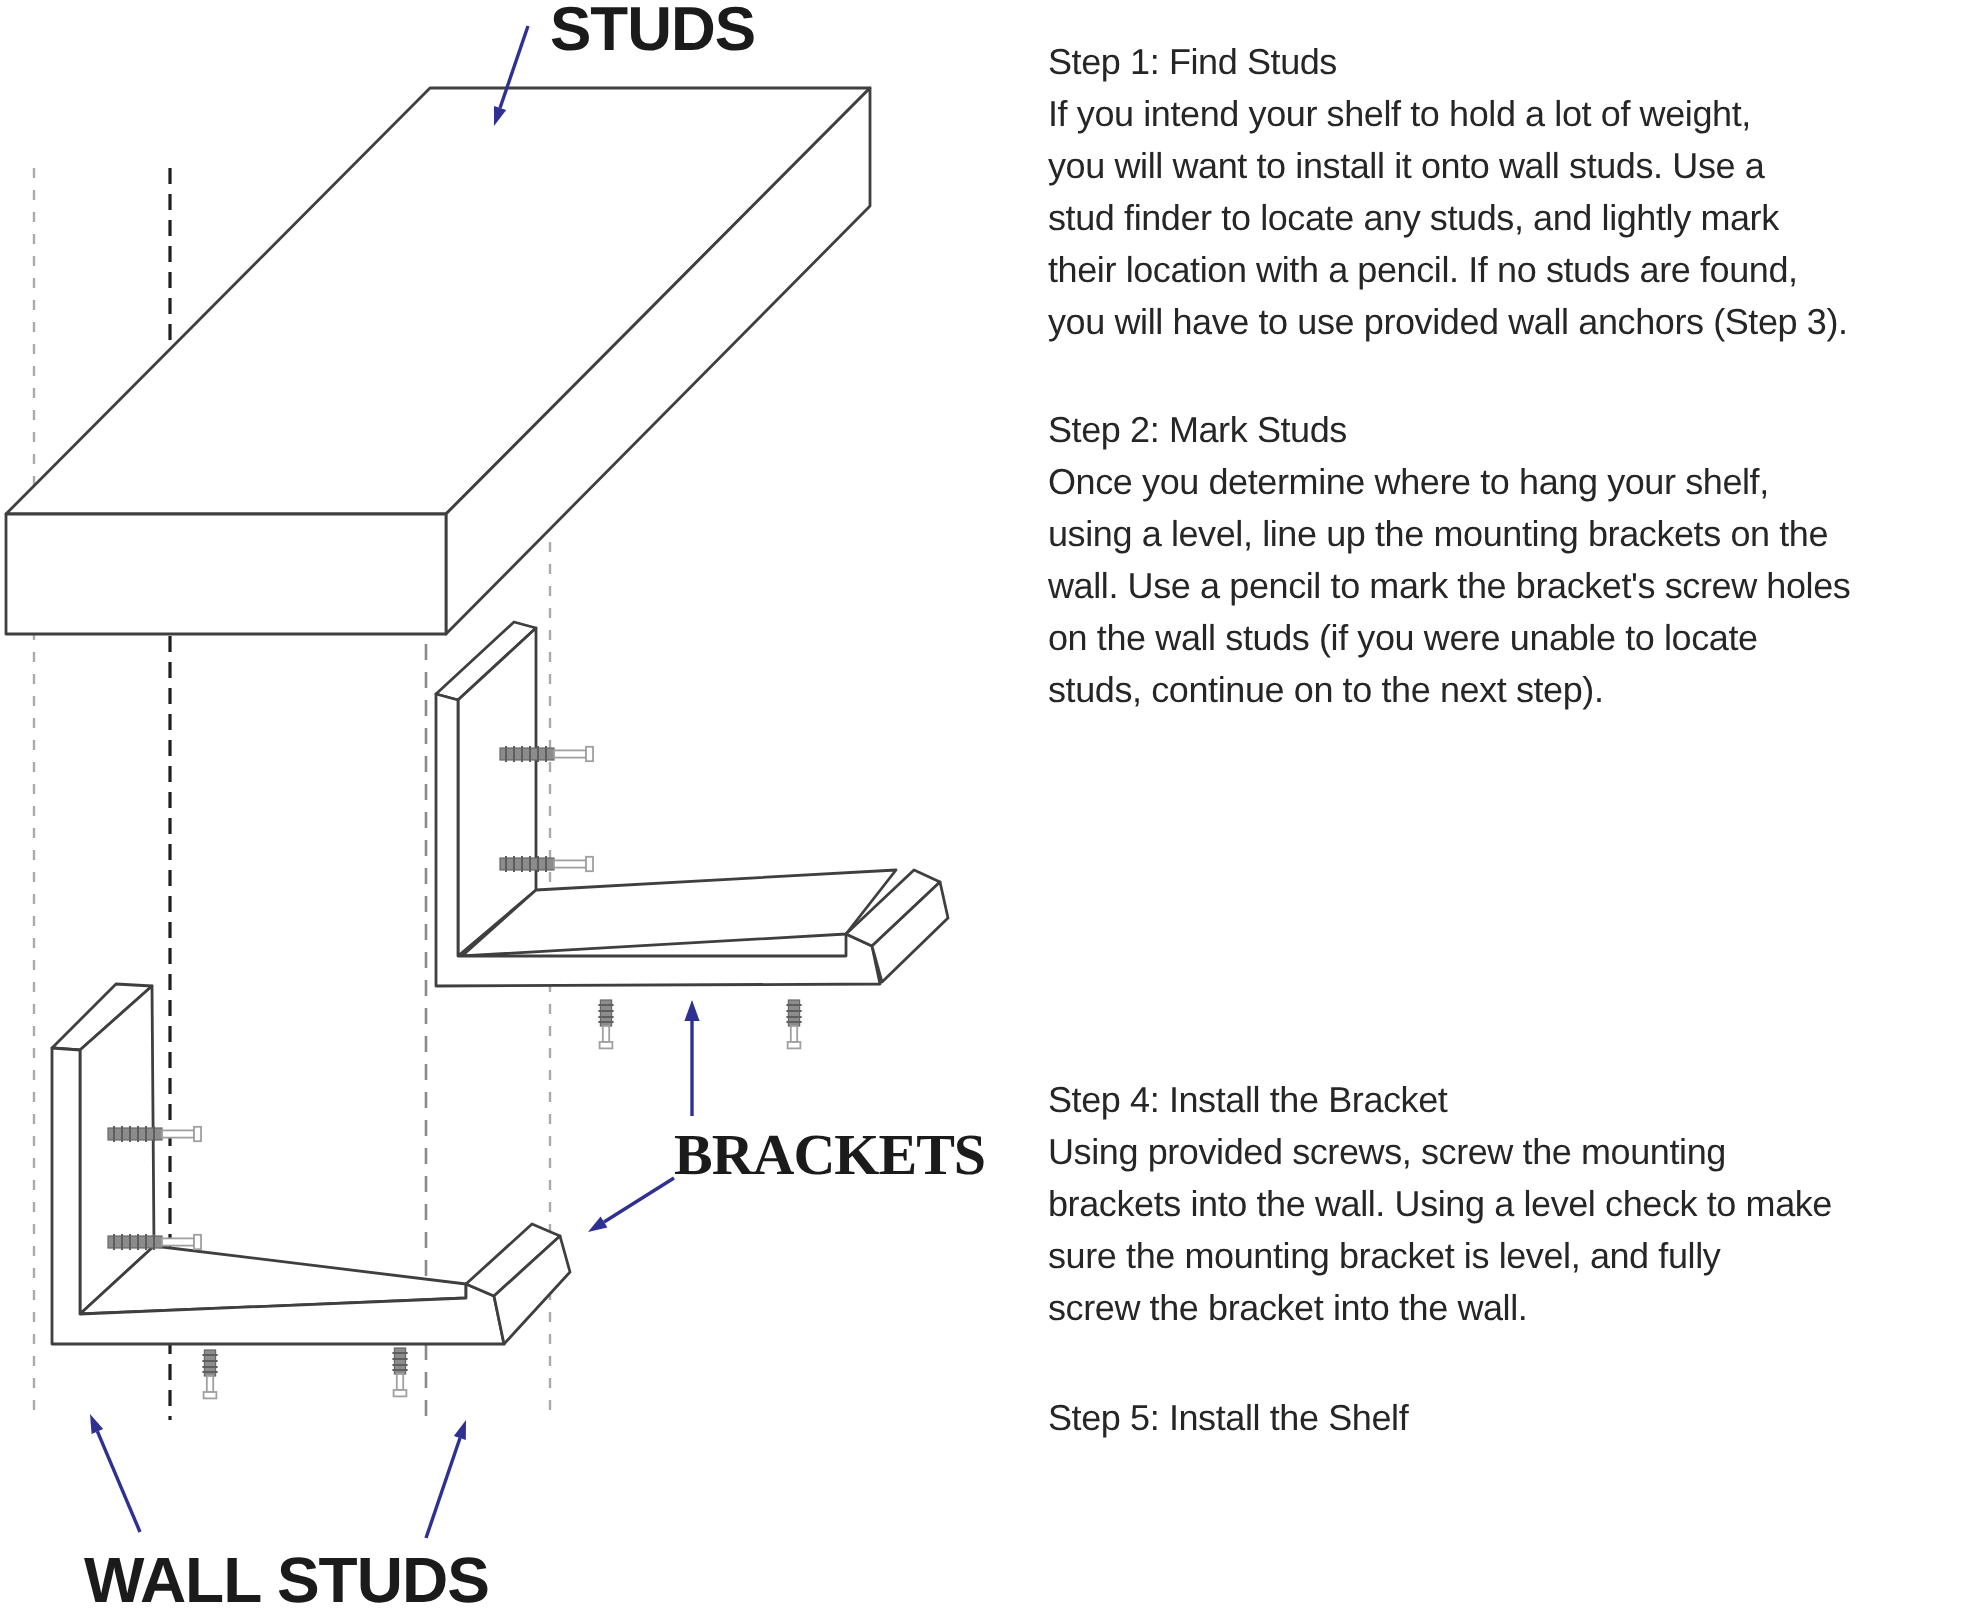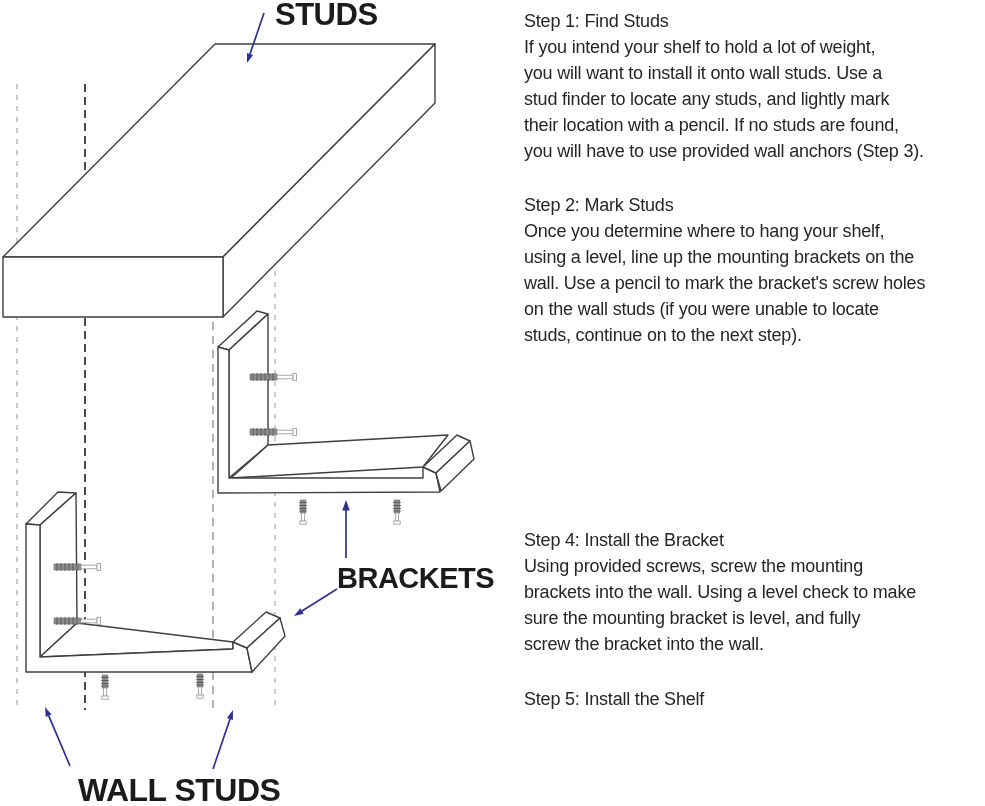--- a/index.html
+++ b/index.html
@@ -3,26 +3,26 @@
 <meta charset="utf-8">
 <style>
   html,body{margin:0;padding:0;background:#ffffff;}
   body{width:985px;height:806px;overflow:hidden;
        font-family:"Liberation Sans", sans-serif;}
   .stage{position:relative;width:985px;height:806px;background:#fff;}
   .diagram-svg{position:absolute;left:0;top:0;}
   .lbl{position:absolute;font-weight:600;color:#1b1b1b;line-height:1;
        letter-spacing:-0.5px;white-space:nowrap;}
   .shelf-lbl{left:275px;top:-1px;font-size:31px;}
-  .brackets-lbl{left:337px;top:564px;font-size:29px;}
-  .wallstuds-lbl{left:42px;top:774px;font-size:32px;margin-left:36px;}
+  .brackets-lbl{left:337px;top:564px;font-size:29px;font-family:Liberation Serif, serif;}
+  .wallstuds-lbl{left:42px;top:774px;font-size:32px;}
   .steps{position:absolute;left:524px;top:0;width:461px;height:806px;
          color:#262626;}
   .step{position:absolute;left:0;font-size:18px;line-height:26px;
-        letter-spacing:-0.2px;}
+        letter-spacing:-0.2px;margin-top:10px;}
   .step-title{white-space:pre;}
   .step-body{white-space:pre;}
   .face{fill:#ffffff;stroke:#3f3f3f;stroke-width:1.4;stroke-linejoin:round;}
   .dash-dark{stroke:#1f1f1f;stroke-width:1.6;stroke-dasharray:8 5;}
   .dash-mid{stroke:#8a8a8a;stroke-width:1.3;stroke-dasharray:8 6;}
   .dash-light{stroke:#ababab;stroke-width:1.2;stroke-dasharray:5 6;}
   .arrow-line{stroke:#2e3192;stroke-width:1.7;fill:none;}
   .arrow-head{fill:#2e3192;stroke:none;}
   .thread{fill:#8c8c8c;stroke:#686868;stroke-width:0.6;}
   .thread-ticks{stroke:#5e5e5e;stroke-width:1;fill:none;}

